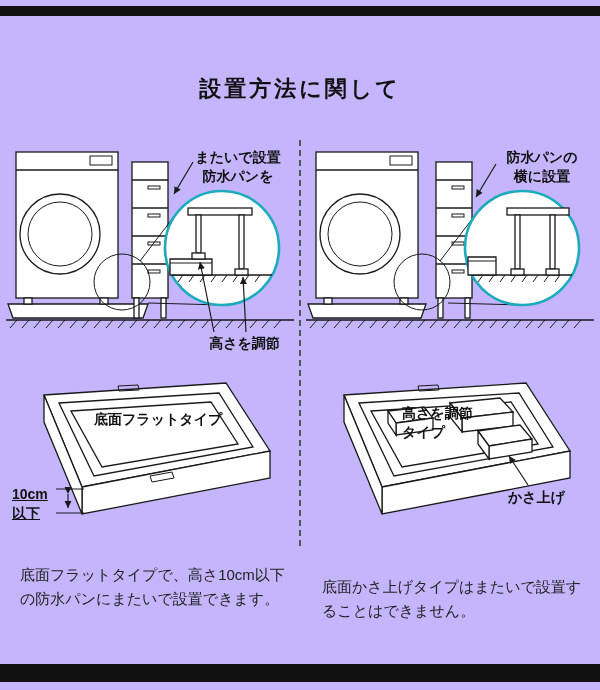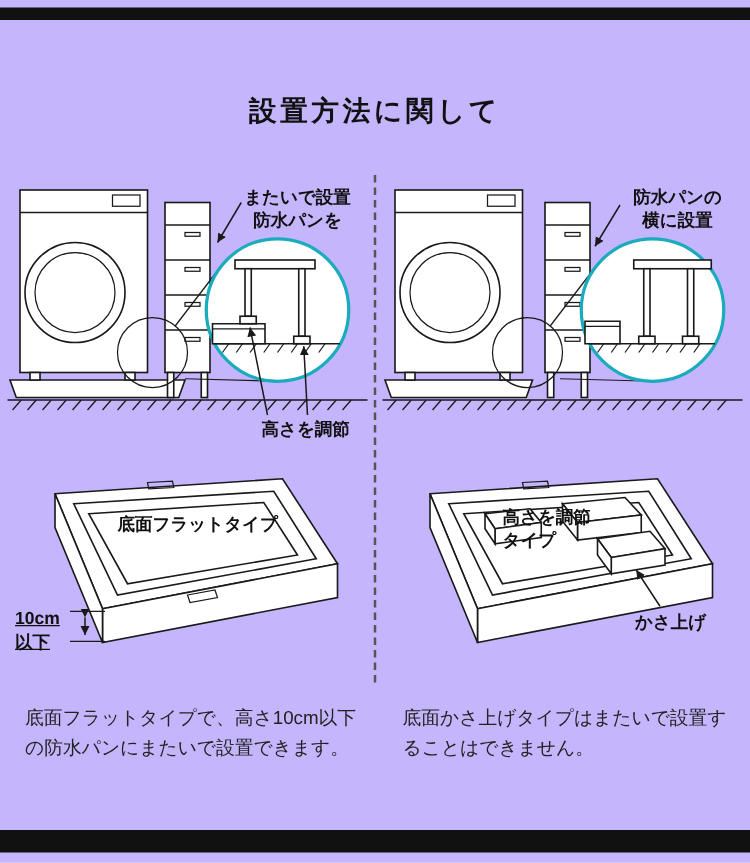--- a/index.html
+++ b/index.html
@@ -243,15 +243,15 @@
         <line class="arrow" x1="228" y1="128" x2="209" y2="99" marker-end="url(#ahRP)"></line>
       </g>
     </svg>
 
     <div class="pan-type" style="left:80px;top:262px;">
       <div>高さを調節</div>
       <div>タイプ</div>
     </div>
     <div class="label" style="left:208px;top:346px;">かさ上げ</div>
 
-    <div class="caption" style="left:22px;width:266px;">底面かさ上げタイプはまたいで設置することはできません。</div>
+    <div class="caption" style="left:22px;width:266px;margin-top:12px;">底面かさ上げタイプはまたいで設置することはできません。</div>
   </div>
 </div>
 
 </body></html>

